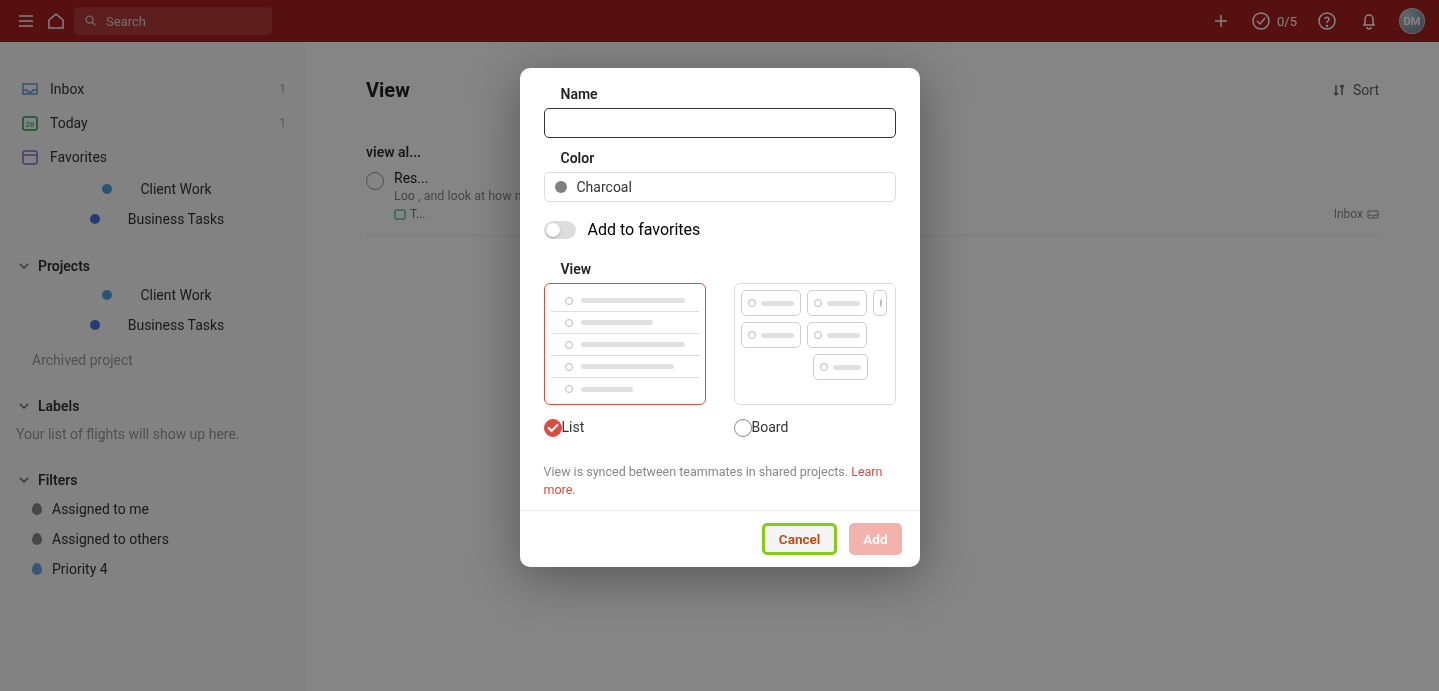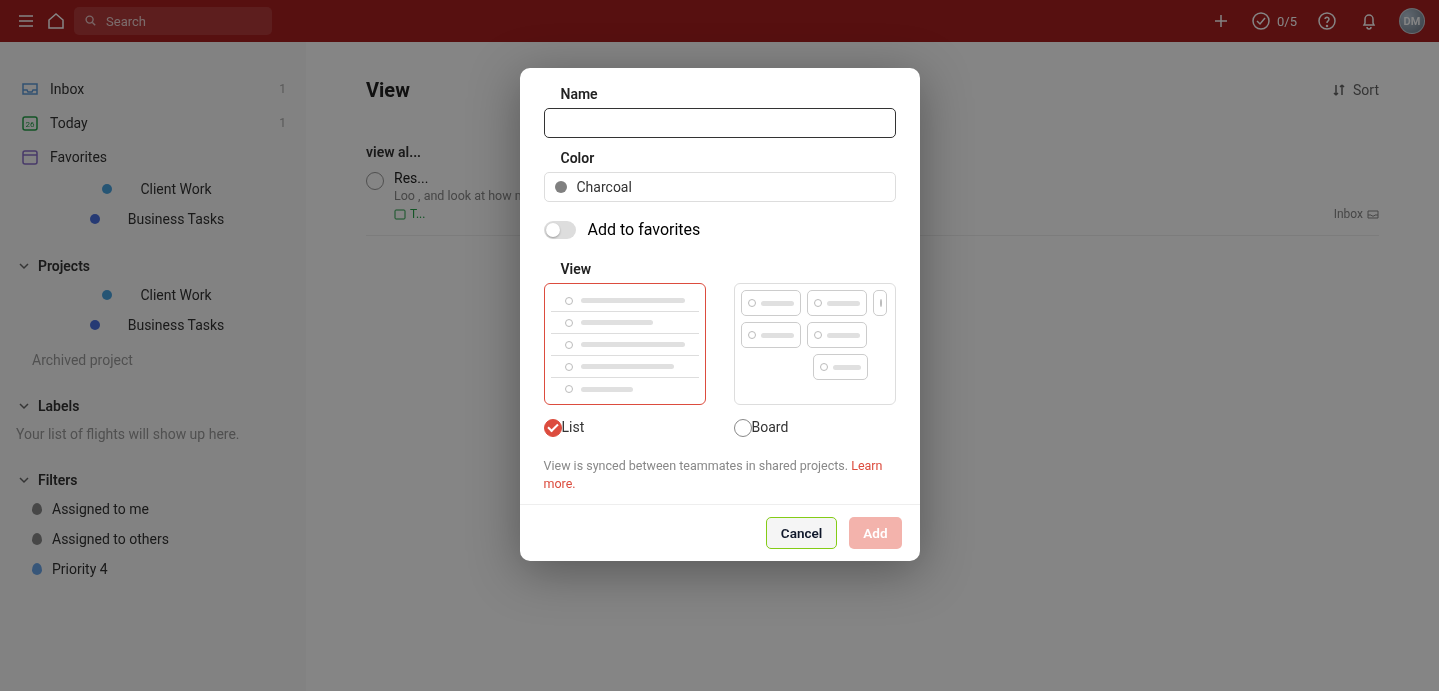--- a/index.html
+++ b/index.html
@@ -66,25 +66,25 @@
   .view-radio-row { display: flex; margin-top: 14px; font-size: 14px; color: #333; }
   .radio { width: 18px; height: 18px; border: 1.5px solid #888; border-radius: 50%; }
   .radio.checked { background: #dc4c3e; border-color: #dc4c3e; display: flex; align-items: center; justify-content: center; }
   .radio.checked::after { content: ""; width: 8px; height: 4px; border-left: 2px solid #fff; border-bottom: 2px solid #fff; transform: rotate(-45deg) translate(1px,-1px); }
   .list-line { height: 22px; border-bottom: 1px solid #ddd; display: flex; align-items: center; gap: 8px; padding: 0 14px; }
   .list-line:last-child { border-bottom: none; }
   .mini-circle { width: 8px; height: 8px; border: 1px solid #bbb; border-radius: 50%; }
   .mini-bar { height: 5px; background: #e0e0e0; border-radius: 3px; flex: 1; }
   .board-wrap { display: flex; flex-wrap: wrap; gap: 6px; }
   .board-card { border: 1px solid #ccc; border-radius: 5px; height: 26px; display: flex; align-items: center; gap: 5px; padding: 0 6px; }
-  .sync-note { font-size: 12.5px; color: #888; margin-top: 20px; line-height: 1.4; }
+  .sync-note { font-size: 12.5px; color: #888; margin-top: 26px; line-height: 1.4; }
   .sync-note a { color: #dc4c3e; text-decoration: none; }
   .modal-footer { border-top: 1px solid #eee; padding: 12px 18px; display: flex; justify-content: flex-end; gap: 12px; }
   .btn { height: 32px; padding: 0 14px; border-radius: 5px; font-size: 13.5px; font-weight: 600; border: none; cursor: pointer; }
-  .btn-cancel { background: #f5f5f5; border: 1px solid #84cc16; color: #0f172a; }
+  .btn-cancel { background: #f5f5f5; border: 3px solid #84cc16; color: #c2410c; }
   .btn-add { background: #f3b3ac; color: #fff; }
 
   .app-content { position: relative; height: 100%; }
 </style>
 </head>
 <body>
 
 <div class="app-content">
 
   <div class="topbar">

